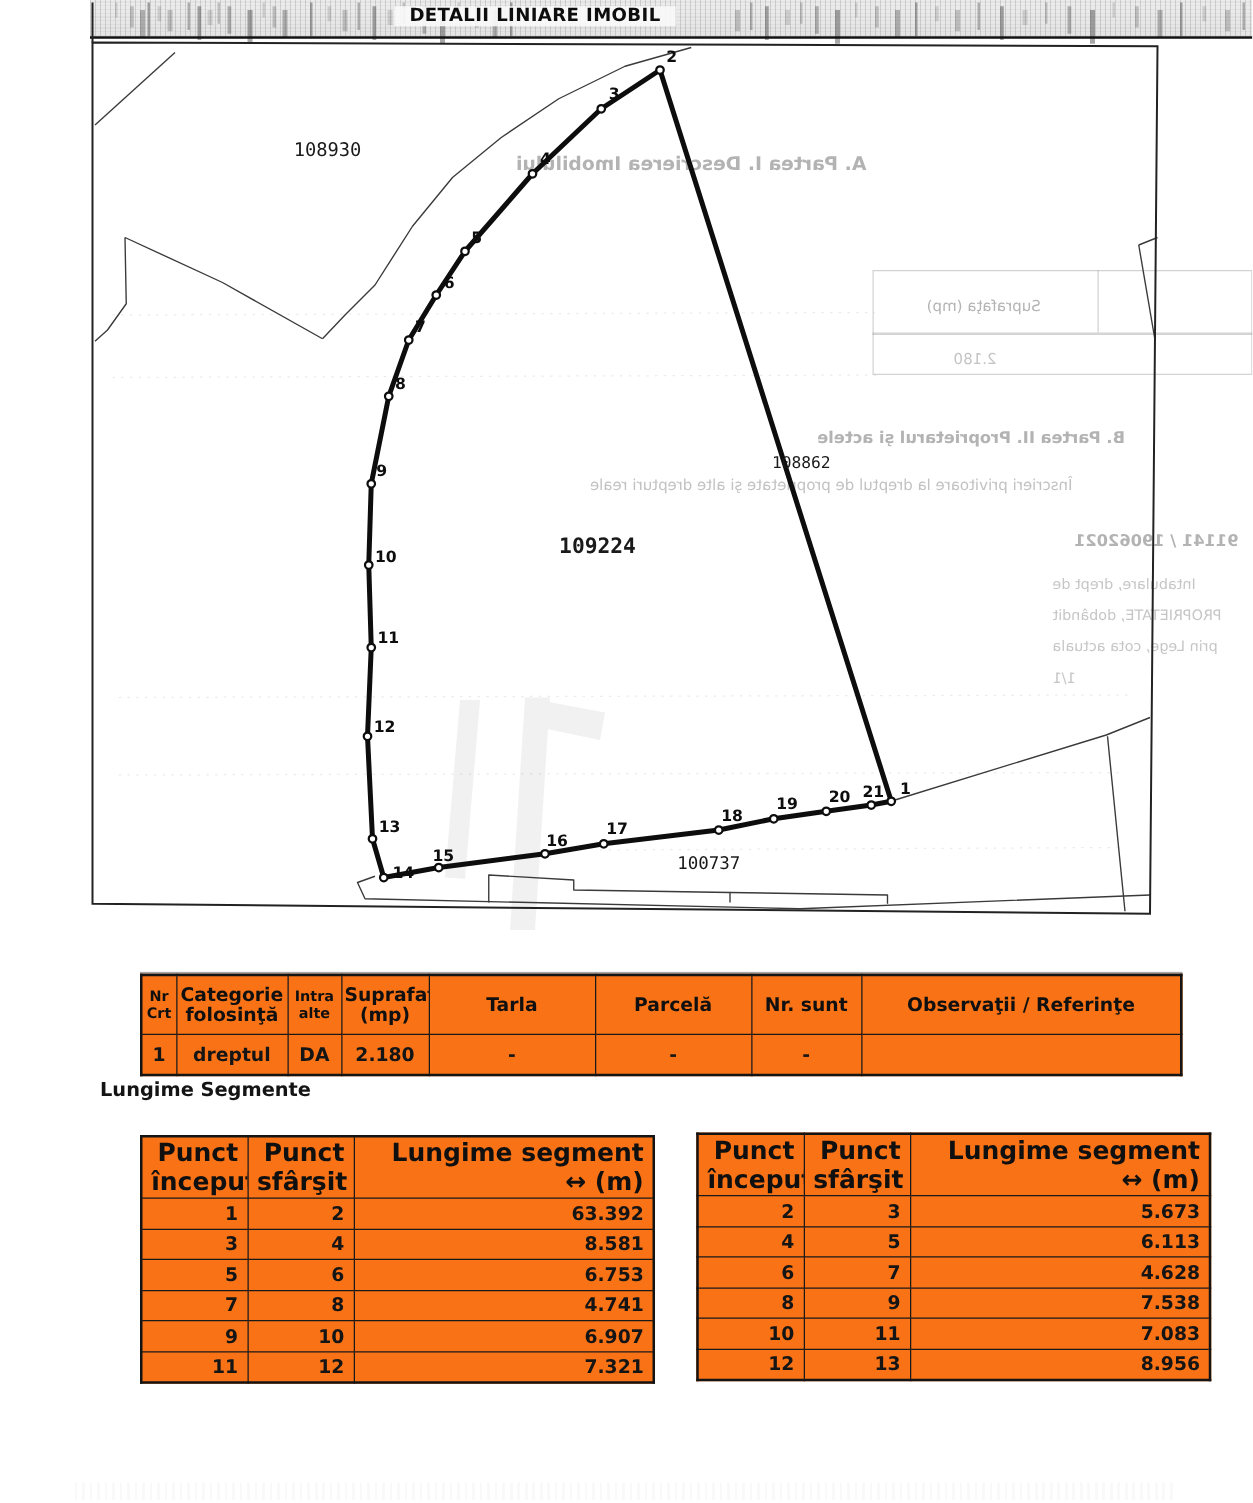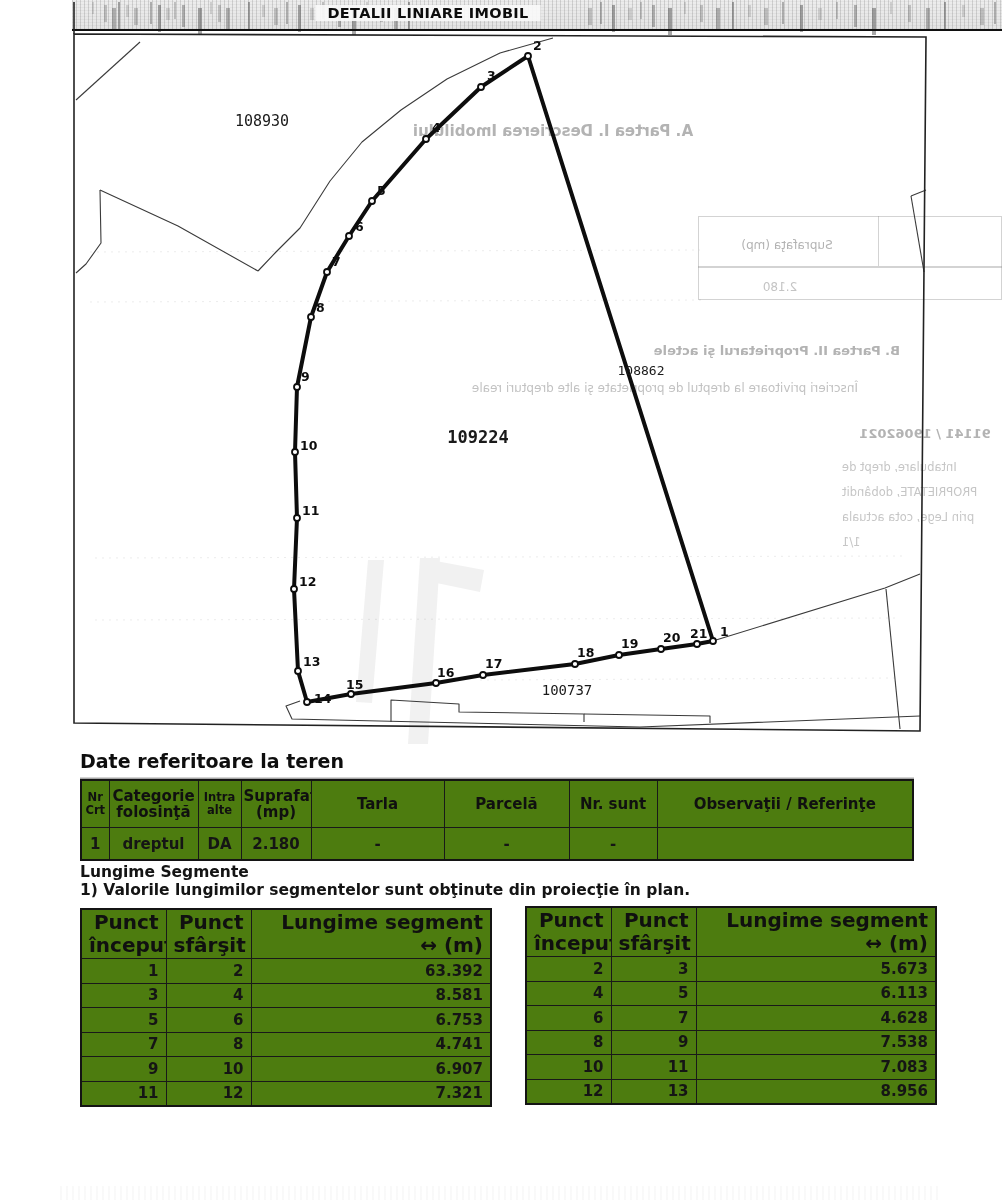--- a/index.html
+++ b/index.html
@@ -24,21 +24,21 @@
   .bleed-rect{position:absolute;border:1px solid rgba(145,145,145,.4);z-index:1;}
   .bleed-vline{position:absolute;width:1px;background:rgba(145,145,145,.4);z-index:1;}
 
   #map-svg{position:absolute;left:0;top:0;z-index:2;}
 
   
   .h-date{position:absolute;left:80px;top:750px;font-size:19px;font-weight:bold;color:#0e0e0e;z-index:3;}
   .h-lung{position:absolute;left:80px;top:863px;font-size:15.5px;font-weight:bold;z-index:3;}
   .h-note{position:absolute;left:80px;top:881px;font-size:15.5px;font-weight:bold;z-index:3;}
 
-  table{border-collapse:collapse;table-layout:fixed;background:#4d7c0f;z-index:3;}
+  table{border-collapse:collapse;table-layout:fixed;background:#f97316;z-index:3;margin-left:32px;}
   th,td{overflow:hidden;}
 
   .landtable{position:absolute;left:80px;top:779px;width:832px;border:2.4px solid #141414;
              box-shadow:0 -1.5px 0 rgba(0,0,0,.35);}
   .landtable th,.landtable td{border:1.6px solid #191919;}
   .landtable th{font-weight:bold;font-size:15px;white-space:pre-line;line-height:1.1;
                 height:46px;vertical-align:middle;text-align:center;padding:0 2px;color:#101010;}
   .landtable th.small{font-size:11.5px;}
   .landtable td{height:29px;text-align:center;font-size:15px;font-weight:600;color:#151515;}
 
@@ -207,21 +207,20 @@
         <text x="690" y="628" font-size="12.5" font-weight="bold" fill="#0d0d0d" dominant-baseline="hanging" font-family="&quot;DejaVu Sans&quot;,sans-serif">21</text>
         <circle cx="713" cy="641" r="3" fill="#fff" stroke="#0d0d0d" stroke-width="1.8"></circle>
         <text x="720" y="626" font-size="12.5" font-weight="bold" fill="#0d0d0d" dominant-baseline="hanging" font-family="&quot;DejaVu Sans&quot;,sans-serif">1</text>
       </g>
       <text x="262" y="121" text-anchor="middle" dominant-baseline="middle" font-size="15" font-weight="normal" fill="#1a1a1a" font-family="&quot;DejaVu Sans Mono&quot;,monospace">108930</text>
       <text x="478" y="438" text-anchor="middle" dominant-baseline="middle" font-size="17" font-weight="bold" fill="#1a1a1a" font-family="&quot;DejaVu Sans Mono&quot;,monospace">109224</text>
       <text x="641" y="371" text-anchor="middle" dominant-baseline="middle" font-size="13" font-weight="normal" fill="#1a1a1a" font-family="&quot;DejaVu Sans Mono&quot;,monospace">108862</text>
       <text x="567" y="691" text-anchor="middle" dominant-baseline="middle" font-size="14" font-weight="normal" fill="#1a1a1a" font-family="&quot;DejaVu Sans Mono&quot;,monospace">100737</text>
     </svg>
 
-  <div class="h-date">Date referitoare la teren</div>
   <table class="landtable" id="land-table">
       <colgroup>
         <col style="width: 28px;">
         <col style="width: 89px;">
         <col style="width: 43px;">
         <col style="width: 70px;">
         <col style="width: 133px;">
         <col style="width: 125px;">
         <col style="width: 88px;">
         <col style="width: 256px;">
@@ -250,21 +249,20 @@
           <td>2.180</td>
           <td>-</td>
           <td>-</td>
           <td>-</td>
           <td></td>
         </tr>
       </tbody>
     </table>
 
   <div class="h-lung">Lungime Segmente</div>
-  <div class="h-note">1) Valorile lungimilor segmentelor sunt obţinute din proiecţie în plan.</div>
   <table class="segtable" id="seg-left">
       <colgroup>
         <col style="width: 85px;">
         <col style="width: 85px;">
         <col style="width: 240px;">
       </colgroup>
       <thead>
         <tr>
           <th>Punct
 început</th>

